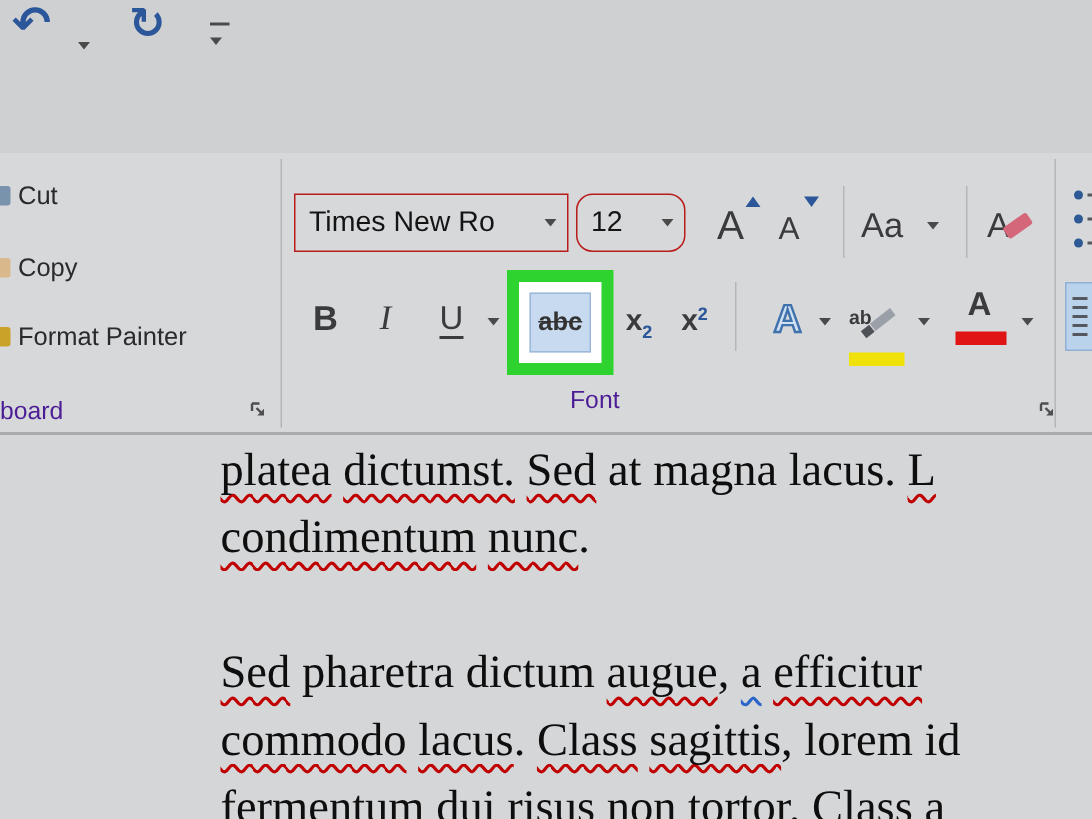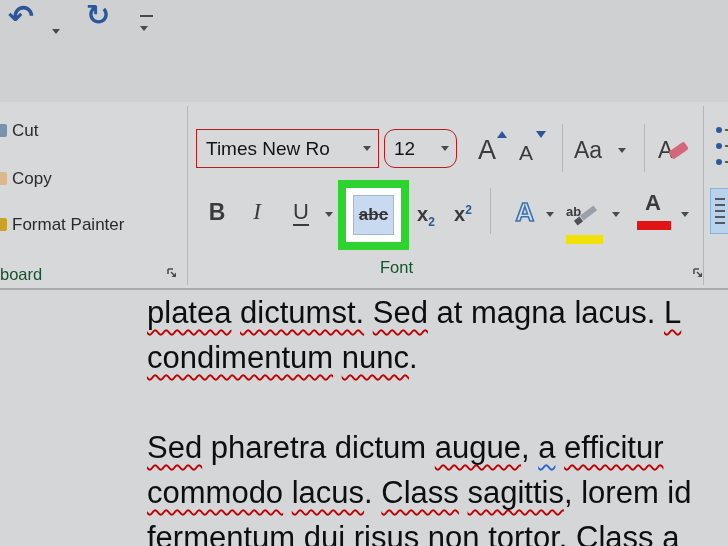--- a/index.html
+++ b/index.html
@@ -21,21 +21,21 @@
   
   .tabbar{position:absolute;left:0;top:50px;width:728px;height:52px;}
   .tab{position:absolute;top:53px;height:49px;line-height:49px;font-size:19px;letter-spacing:.5px;color:#3a3a3c;white-space:nowrap;}
   .tab-active{left:3px;width:117px;background:var(--tab-active-bg,#dadbdd);border:1px solid #a7a8aa;border-bottom:none;text-align:center;color:var(--home-tab-text,#24508f);box-sizing:border-box;}
   .tab-insert{left:153px;} .tab-design{left:285px;} .tab-pagelayout{left:422px;} .tab-references{left:625px;}
 
   
   .ribbon{position:absolute;left:0;top:102px;width:728px;height:186px;background:var(--bg-ribbon,#d7d8da);}
   .ribbon-bottom{position:absolute;left:0;top:288px;width:728px;height:2px;background:#aaabad;}
   .vdiv{position:absolute;width:1px;background:var(--divider-gray,#b5b6b8);}
-  .group-label{position:absolute;font-size:16.5px;color:#14532d;}
+  .group-label{position:absolute;font-size:16.5px;color:#4c1d95;}
   .launcher{position:absolute;width:13px;height:13px;}
 
   
   .clip-row{position:absolute;left:0;height:26px;line-height:26px;font-size:17px;color:var(--text-dark,#2a2a2c);white-space:nowrap;}
   .clip-label{position:absolute;left:12px;top:0;}
   .icon-frag{position:absolute;left:0;width:7px;height:13px;top:6px;border-radius:0 2px 2px 0;}
   .frag-cut{background:#7a93ad;}
   .frag-copy{background:#d9b98c;}
   .frag-fp{background:#c9a227;}
 
@@ -69,21 +69,21 @@
   .pen-body{position:absolute;width:17px;height:6px;background:#9aa0a8;transform:rotate(-38deg);}
   .pen-tip{position:absolute;width:7px;height:6px;background:#4e5258;transform:rotate(-38deg);}
 
   
   .dot{position:absolute;width:6px;height:6px;border-radius:50%;background:#2d5a94;}
   .mini-line{position:absolute;height:2px;background:#55585c;}
   .blue-partial{position:absolute;left:710px;top:86px;width:18px;height:46px;background:#b9d3ec;border:1px solid #8fb0d4;border-right:none;box-sizing:border-box;}
 
   
   .doc{position:absolute;left:0;top:290px;width:728px;height:256px;background:var(--bg-document,#d5d6d8);overflow:hidden;padding-left:147px;box-sizing:border-box;}
-  .doc-line{height:45px;line-height:45px;font-family:Liberation Sans, sans-serif;font-size:31px;color:#0e0e0e;white-space:pre;}
+  .doc-line{height:45px;line-height:45px;font-family:Liberation Serif, serif;font-size:31px;color:#0e0e0e;white-space:pre;}
   .sq-red{text-decoration:underline wavy var(--squiggle-red,#c00000);text-decoration-thickness:2px;text-underline-offset:6px;text-decoration-skip-ink:none;}
   .sq-blue{text-decoration:underline wavy var(--squiggle-blue,#2966c8);text-decoration-thickness:2px;text-underline-offset:6px;text-decoration-skip-ink:none;}
 </style>
 </head>
 <body>
 
 <div class="app">
 
   <div class="qat">
     <div class="qat-btn undo-btn">

